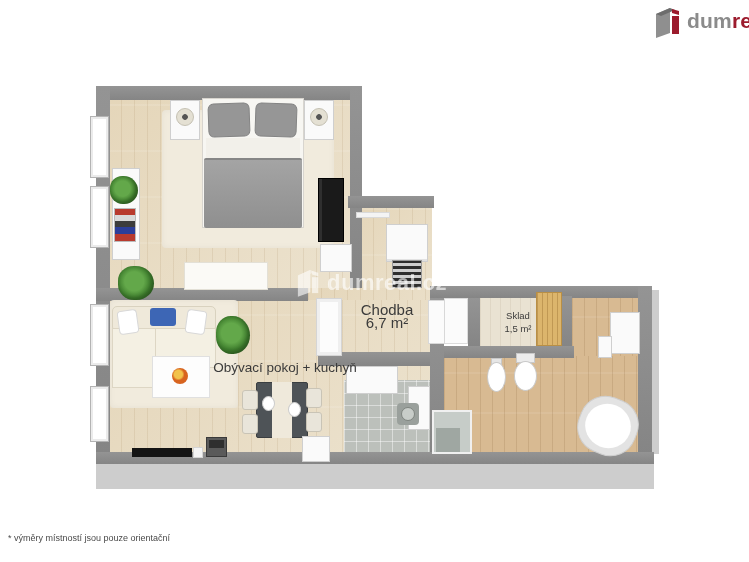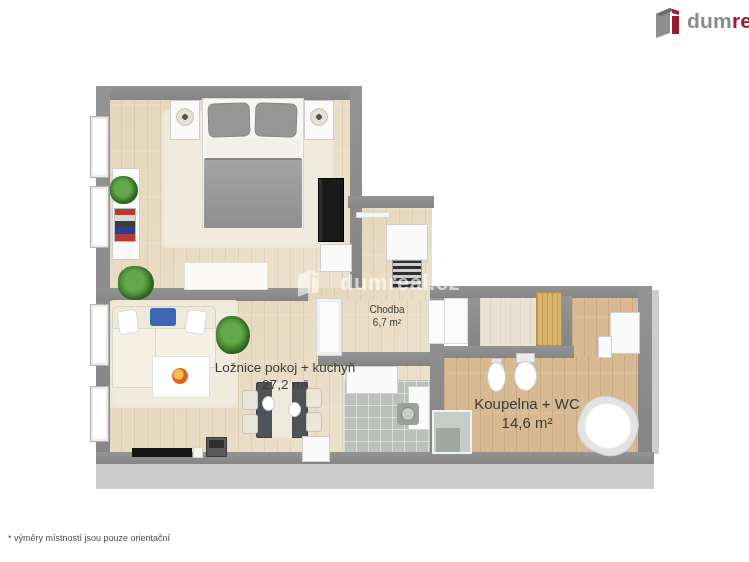--- a/index.html
+++ b/index.html
@@ -24,21 +24,21 @@
   .tile{background-color:#bcc0bb;
     background-image:
       repeating-linear-gradient(90deg, rgba(255,255,255,.45) 0 1px, transparent 1px 12px),
       repeating-linear-gradient(0deg, rgba(255,255,255,.45) 0 1px, transparent 1px 12px);}
   .whitebox{background:#fafafa;border:1px solid #cfcfcf;box-sizing:border-box;}
   .window{background:#ffffff;border:1px solid #b3b3b3;box-shadow:inset 0 0 0 2px #ebebeb;box-sizing:border-box;}
   .rug{background:#f1ebdd;border-radius:4px;box-shadow:inset 0 0 6px rgba(0,0,0,.05);}
   .plant{background:radial-gradient(circle at 45% 45%, #63a84a 0 35%, #3e7d2d 60%, #2e6422 100%);
          border-radius:46% 54% 52% 48%;box-shadow:inset -2px -2px 4px rgba(0,0,0,.25);}
   .lbl{color:#3b3b3b;text-align:center;z-index:6;}
-  .wm{display:flex;align-items:center;gap:20px;z-index:7;}
+  .wm{display:flex;align-items:center;gap:7px;z-index:7;}
   .wm-text{font-size:22px;font-weight:600;letter-spacing:.5px;color:rgba(255,255,255,.62);}
   .logo{display:flex;align-items:flex-start;gap:6px;z-index:8;}
   .logo-text{font-size:21px;font-weight:600;letter-spacing:.2px;line-height:30px;white-space:nowrap;}
   .footer-note{font-size:9px;color:#4a4a4a;z-index:8;}
   .doormat{background:repeating-linear-gradient(0deg,#2e2e2e 0 3px,#cfcfcf 3px 6px);border:1px solid #9a9a9a;box-sizing:border-box;}
   .woodshelf{background:#dcb56c;background-image:repeating-linear-gradient(90deg, rgba(120,78,20,.28) 0 1px, transparent 1px 5px);border:1px solid #b98f45;box-sizing:border-box;}
   .z1{z-index:1}.z2{z-index:2}.z3{z-index:3}.z4{z-index:4}.z5{z-index:5}
 </style>
 </head>
 <body>
@@ -145,31 +145,30 @@
   <div class="a whitebox z3" style="left:598px;top:336px;width:14px;height:22px;"></div>
   <div class="a z3" style="left:491px;top:358px;width:11px;height:8px;background:#e6e6e6;border:1px solid #c9c9c9;box-sizing:border-box;"></div>
   <div class="a z3" style="left:487px;top:362px;width:19px;height:30px;background:#fff;border:1px solid #c9c9c9;border-radius:50%;box-sizing:border-box;"></div>
   <div class="a z3" style="left:516px;top:353px;width:19px;height:10px;background:#ececec;border:1px solid #c9c9c9;box-sizing:border-box;"></div>
   <div class="a z3" style="left:514px;top:361px;width:23px;height:30px;background:#fff;border:1px solid #c9c9c9;border-radius:50%;box-sizing:border-box;"></div>
   <div class="a z3" style="left:578px;top:397px;width:60px;height:58px;background:#e3e3e3;border:1px solid #cfcfcf;border-radius:26px;transform:rotate(22deg);box-sizing:border-box;"></div>
   <div class="a z4" style="left:585px;top:404px;width:46px;height:44px;background:#ffffff;border-radius:50%;transform:rotate(22deg);"></div>
   <div class="a z3" style="left:432px;top:410px;width:40px;height:44px;background:#c6ccc8;border:2px solid #f0f0f0;box-sizing:border-box;"></div>
   <div class="a z4" style="left:436px;top:428px;width:24px;height:24px;background:#9fa7a2;"></div>
 
-  <div class="a lbl" style="left:347px;top:303px;width:80px;font-size:10px;line-height:13px;">
+  <div class="a lbl" style="left:347px;top:303px;width:80px;font-size:15px;line-height:13px;">
     <div>Chodba</div>
     <div>6,7 m²</div>
   </div>
+  <div class="a lbl" style="left:483px;top:310px;width:70px;font-size:9.5px;line-height:12.5px;">
+    <div>Sklad</div>
+    <div>1,5 m²</div>
+  </div>
   <div class="a lbl" style="left:195px;top:359px;width:180px;font-size:13.5px;line-height:17px;">
-    <div>Ložnice pokoj + kuchyň</div>
-    <div>27,2 m²</div>
-  </div>
-  <div class="a lbl" style="left:442px;top:394px;width:170px;font-size:15px;line-height:19px;">
-    <div>Koupelna + WC</div>
-    <div>14,6 m²</div>
+    <div>Obývací pokoj + kuchyň</div>
   </div>
 
   <div class="a wm" style="left:297px;top:268px;">
     <svg width="23" height="29" viewBox="0 0 26 32" style="opacity:.6">
       <polygon fill="#ffffff" points="1,8 15,2 15,27 1,32"></polygon>
       <polygon fill="#ffffff" opacity=".7" points="1,8 15,2 20,4 6,10"></polygon>
       <rect fill="#ffffff" x="17" y="10" width="7" height="18"></rect>
       <polygon fill="#ffffff" points="17,3 24,5 24,9 17,7"></polygon>
     </svg>
     <span class="wm-text">dumreal.cz</span>

